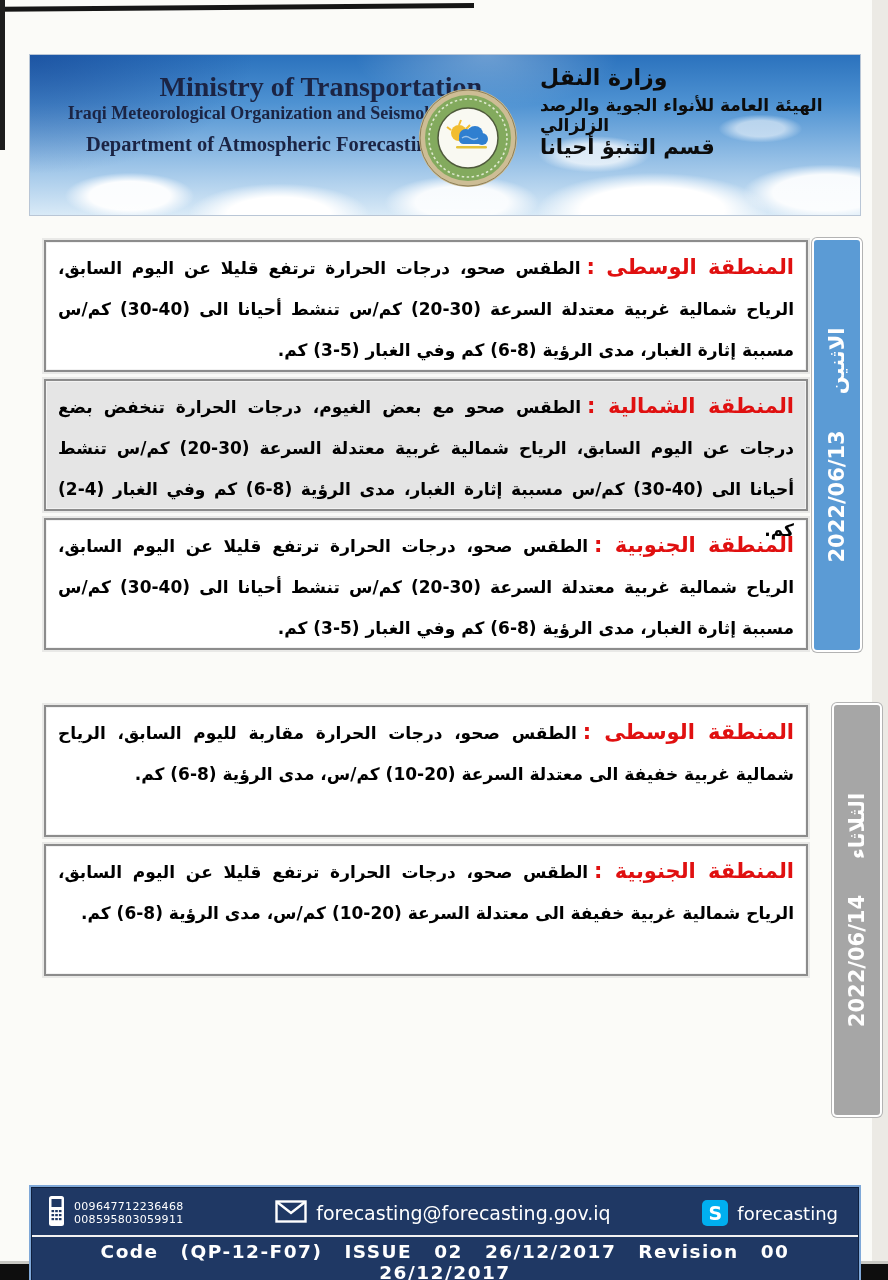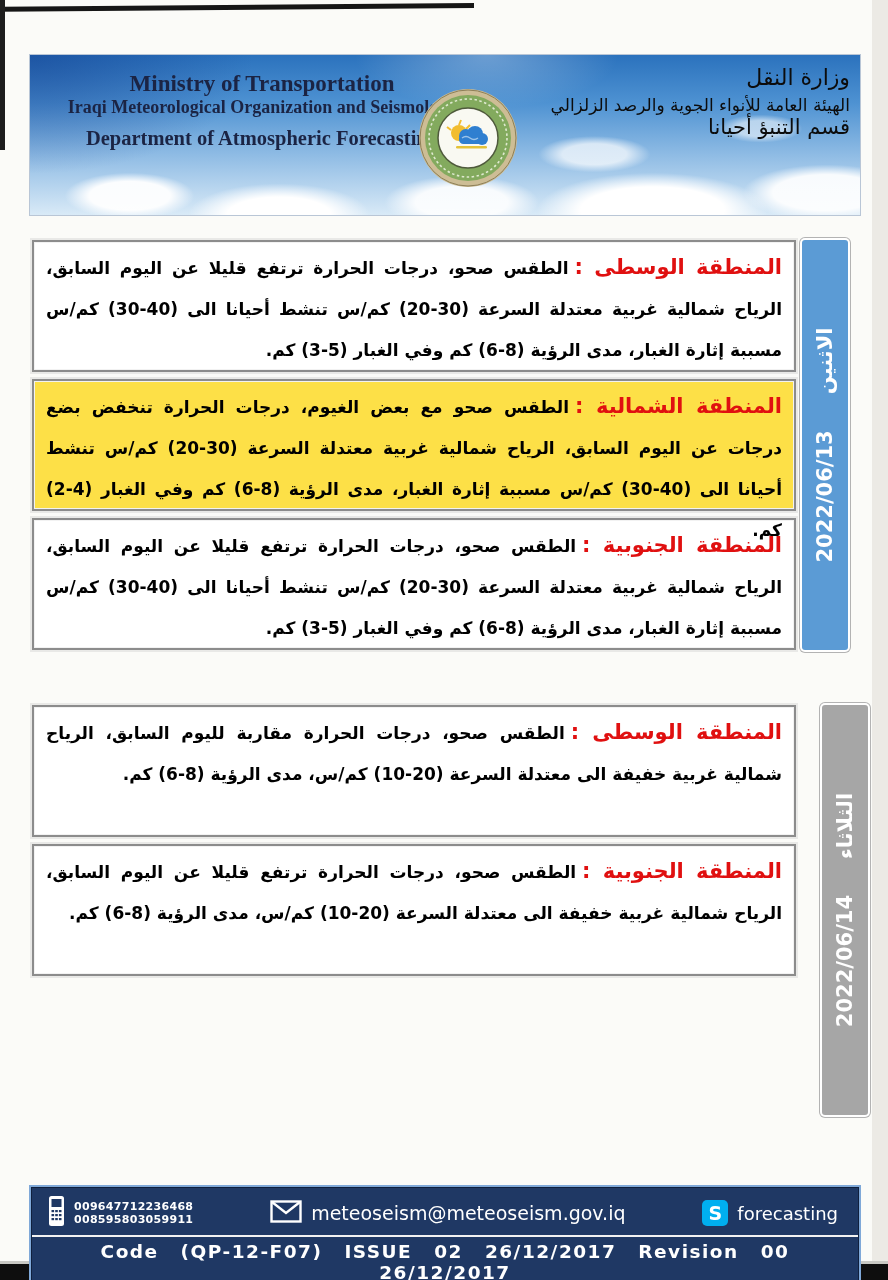--- a/index.html
+++ b/index.html
@@ -26,41 +26,41 @@
       radial-gradient(120px 40px at 96% 86%, rgba(255,255,255,.92) 45%, rgba(255,255,255,0) 70%),
       radial-gradient(80px 26px at 68% 62%, rgba(255,255,255,.7) 40%, rgba(255,255,255,0) 70%),
       radial-gradient(60px 20px at 88% 46%, rgba(255,255,255,.55) 40%, rgba(255,255,255,0) 70%),
       radial-gradient(220px 90px at 55% 0%, rgba(255,255,255,.30), rgba(255,255,255,0) 60%),
       radial-gradient(320px 170px at 0% 0%, rgba(17,61,142,.55), rgba(17,61,142,0) 70%),
       linear-gradient(180deg,#2b72bd 0%,#4e92d2 30%,#8ebbe4 62%,#d9eaf7 100%);
     box-shadow:0 0 0 1px #b9c6d6;
   }
   .b-eng{position:absolute;left:12px;top:16px;width:440px;text-align:center;color:#1b2444;
          font-family:"Liberation Serif","DejaVu Serif",serif;font-weight:bold;}
-  .b-eng .l1{font-size:23px;}
+  .b-eng .l1{font-size:28px;text-align:right;}
   .b-eng .l2{font-size:18px;margin-bottom:9px;}
   .b-eng .l3{font-size:20.5px;}
-  .b-ar{position:absolute;right:10px;top:10px;width:310px;text-align:right;direction:rtl;color:#0c0c0c;font-weight:normal;}
+  .b-ar{position:absolute;right:10px;top:10px;width:310px;text-align:left;direction:rtl;color:#0c0c0c;font-weight:bold;}
   .b-ar .a1{font-size:22px;margin-bottom:5px;}
   .b-ar .a2{font-size:17px;}
   .b-ar .a3{font-size:21px;}
   .b-logo{position:absolute;left:388px;top:33px;width:100px;height:100px;}
 
   
-  .section{position:absolute;left:32px;width:816px;height:508px;}
+  .section{position:absolute;left:44px;width:816px;height:508px;}
   #sec-mon{top:240px;}
   #sec-tue{top:705px;padding-left:20px;}
   .boxes{position:absolute;left:0;top:0;width:764px;}
   .fbox{
     box-sizing:border-box;width:764px;height:132px;margin-bottom:7px;
     background:#fff;border:2px solid #8c8c8c;
     box-shadow:0 0 0 2px #e9e9e7, inset 0 0 0 1px #f2f2f2;
     padding:5px 12px;
   }
-  .fbox.altbg{background:#fde047;}
+  .fbox.altbg{background:#e5e5e5;}
   .fbox p{margin:0;direction:rtl;text-align:justify;line-height:40px;}
   .rt{color:#e01010;font-weight:800;font-size:21px;margin-left:6px;}
   .rb{color:#000;font-weight:700;font-size:17px;}
 
   .daybar{
     position:absolute;right:0;top:0;width:46px;height:410px;border-radius:3px;
     box-shadow:0 0 0 2px #ffffff,0 0 0 3px #b3b3b3;
   }
   .daybar.mon{background:#5b9bd5;}
   .daybar.tue{background:#a6a6a6;}
@@ -73,21 +73,21 @@
   .bar-text .day-name{margin-left:36px;}
 
   
   .footer{
     position:absolute;left:32px;top:1188px;width:826px;
     background:#1f3864;color:#fff;
     box-shadow:0 0 0 1px #10203d,0 0 0 3px #7fa8d8;
   }
   .f-top{display:flex;align-items:center;justify-content:space-between;padding:7px 20px 4px 16px;}
   .f-group{display:flex;align-items:center;gap:9px;}
-  .f-phones{font-size:11px;line-height:13.5px;letter-spacing:.3px;font-weight:bold;}
+  .f-phones{font-size:11px;line-height:13.5px;letter-spacing:.3px;}
   .f-mail{font-size:19px;}
   .f-skype{font-size:18px;}
   .skype-badge{width:26px;height:26px;border-radius:5px;background:#00aff0;color:#fff;
                display:flex;align-items:center;justify-content:center;
                font-size:19px;font-weight:bold;font-family:"DejaVu Sans",sans-serif;}
   .f-code{
     border-top:2px solid #f2f2f2;text-align:center;
     padding:4px 0 7px;font-size:18.5px;letter-spacing:1.5px;word-spacing:14px;
     font-weight:bold;color:#fff;
   }
@@ -196,21 +196,21 @@
       </div>
     </div>
 
     <div class="f-group f-mail">
       <span>
         <svg width="32" height="23" viewBox="0 0 32 23">
           <rect x="1.5" y="1.5" width="29" height="20" fill="none" stroke="#fff" stroke-width="2.4"></rect>
           <path d="M2 2 L16 13 L30 2" fill="none" stroke="#fff" stroke-width="2.4"></path>
         </svg>
       </span>
-      <span>meteoseism@meteoseism.gov.iq</span>
+      <span>forecasting@forecasting.gov.iq</span>
     </div>
 
     <div class="f-group f-skype">
       <span class="skype-badge">S</span>
       <span>forecasting</span>
     </div>
   </div>
   <div class="f-code">Code (QP-12-F07) ISSUE 02 26/12/2017 Revision 00 26/12/2017</div>
 </div>
 

